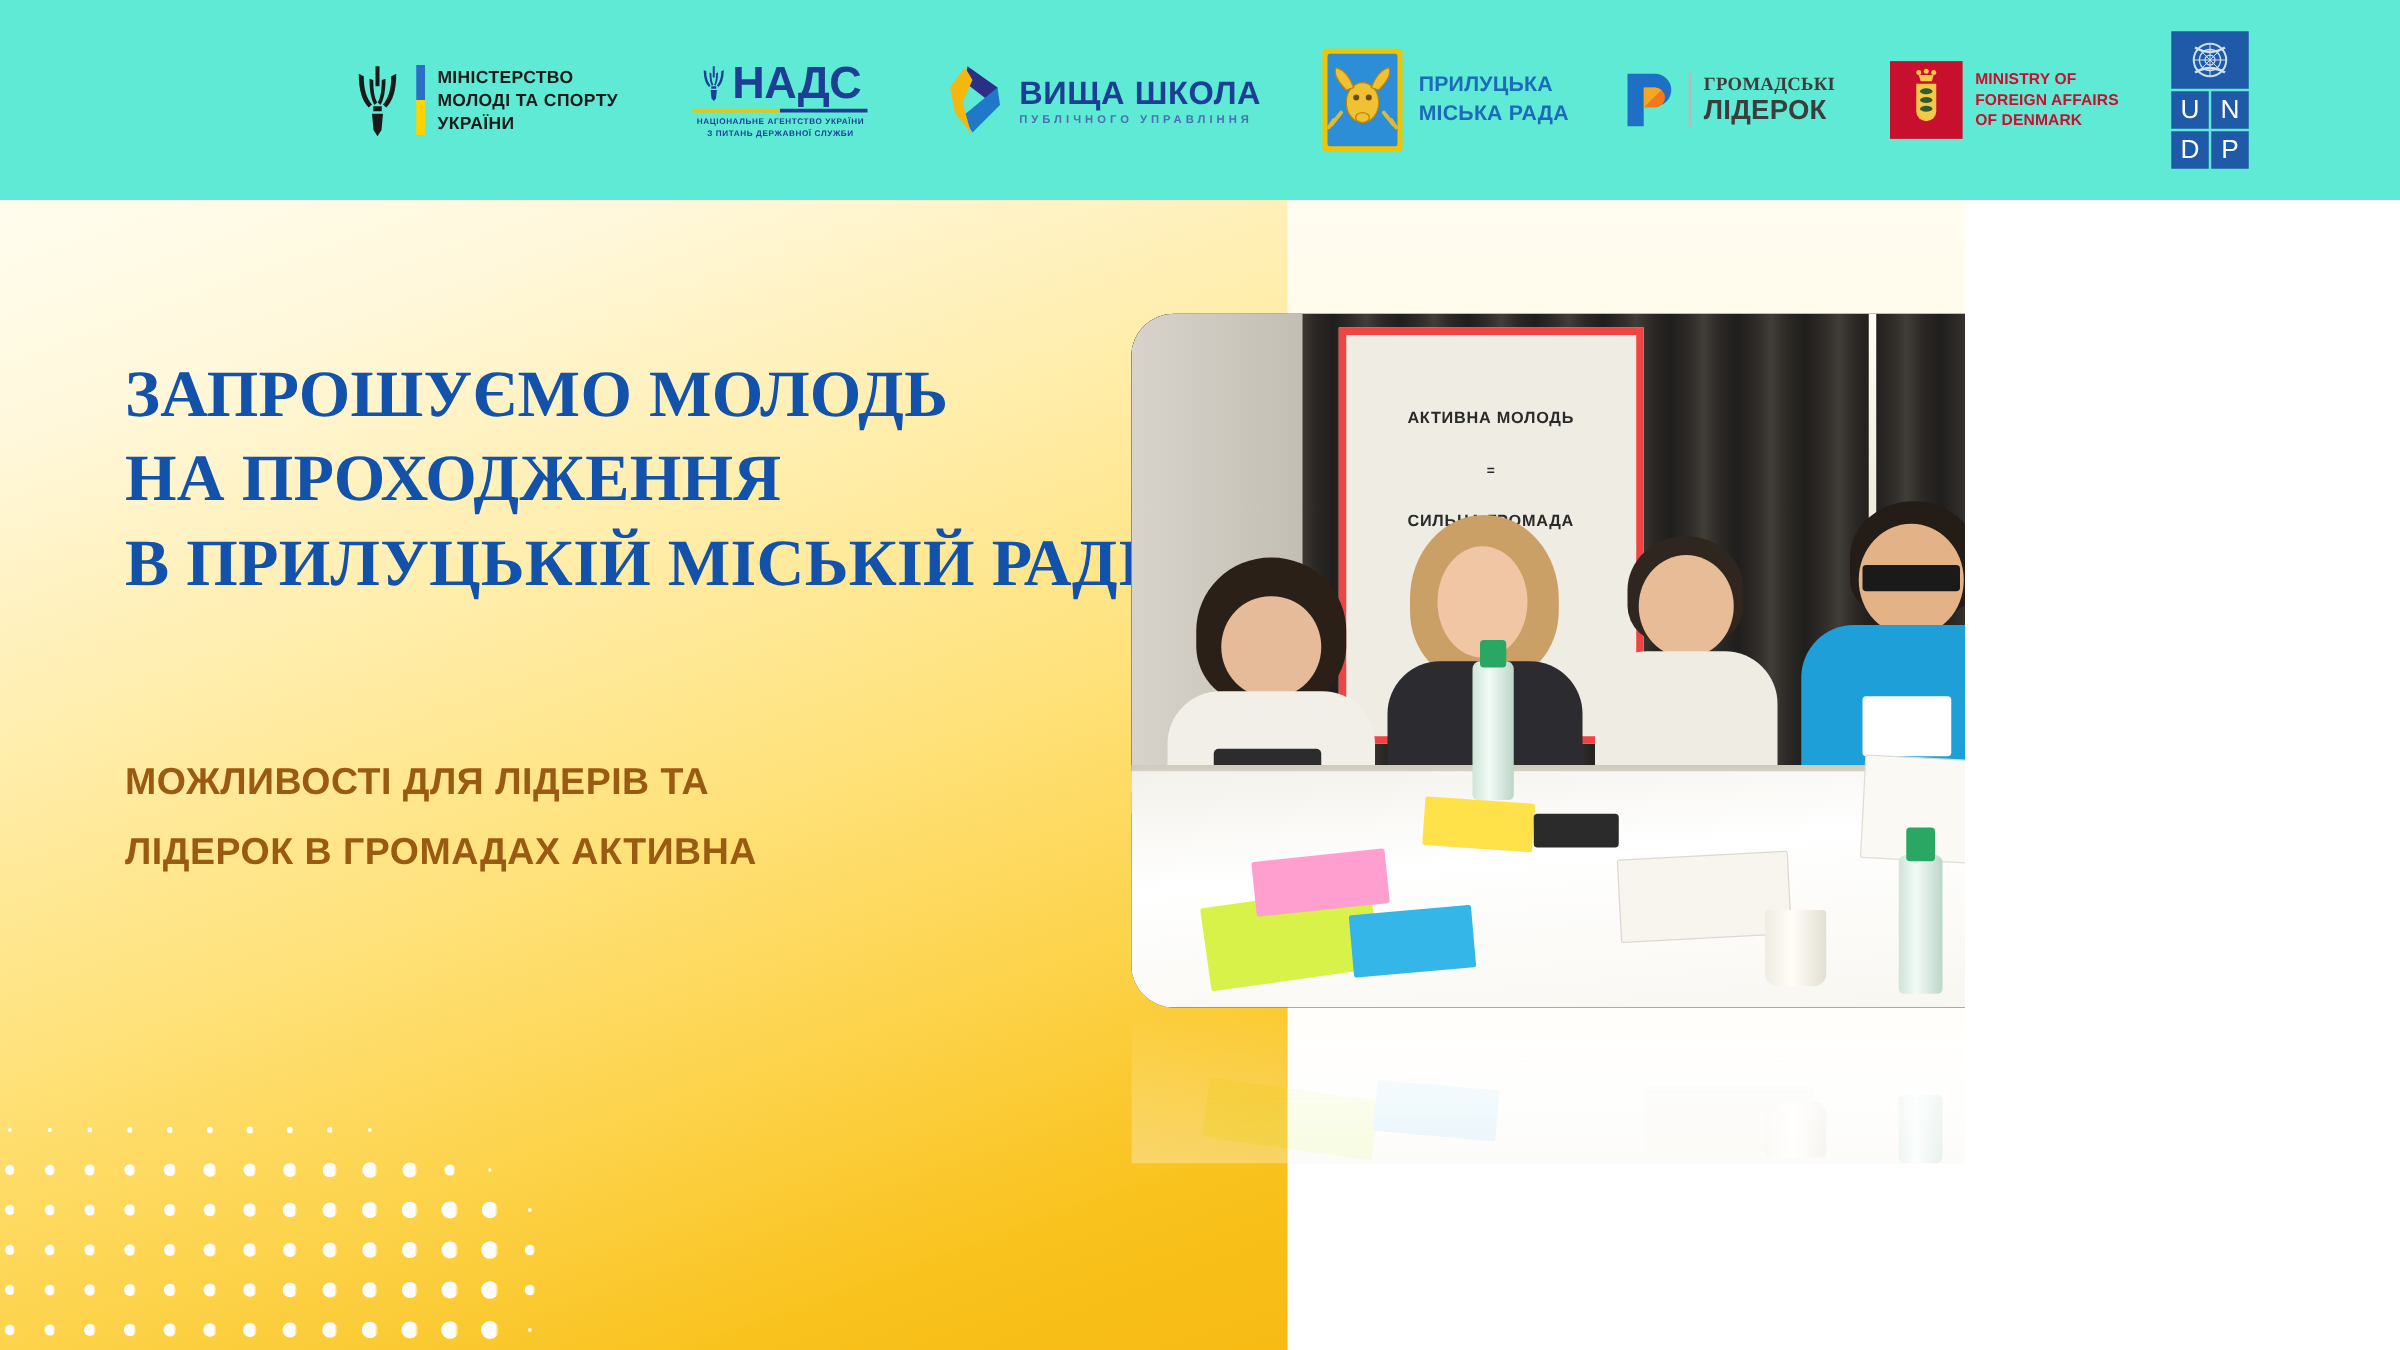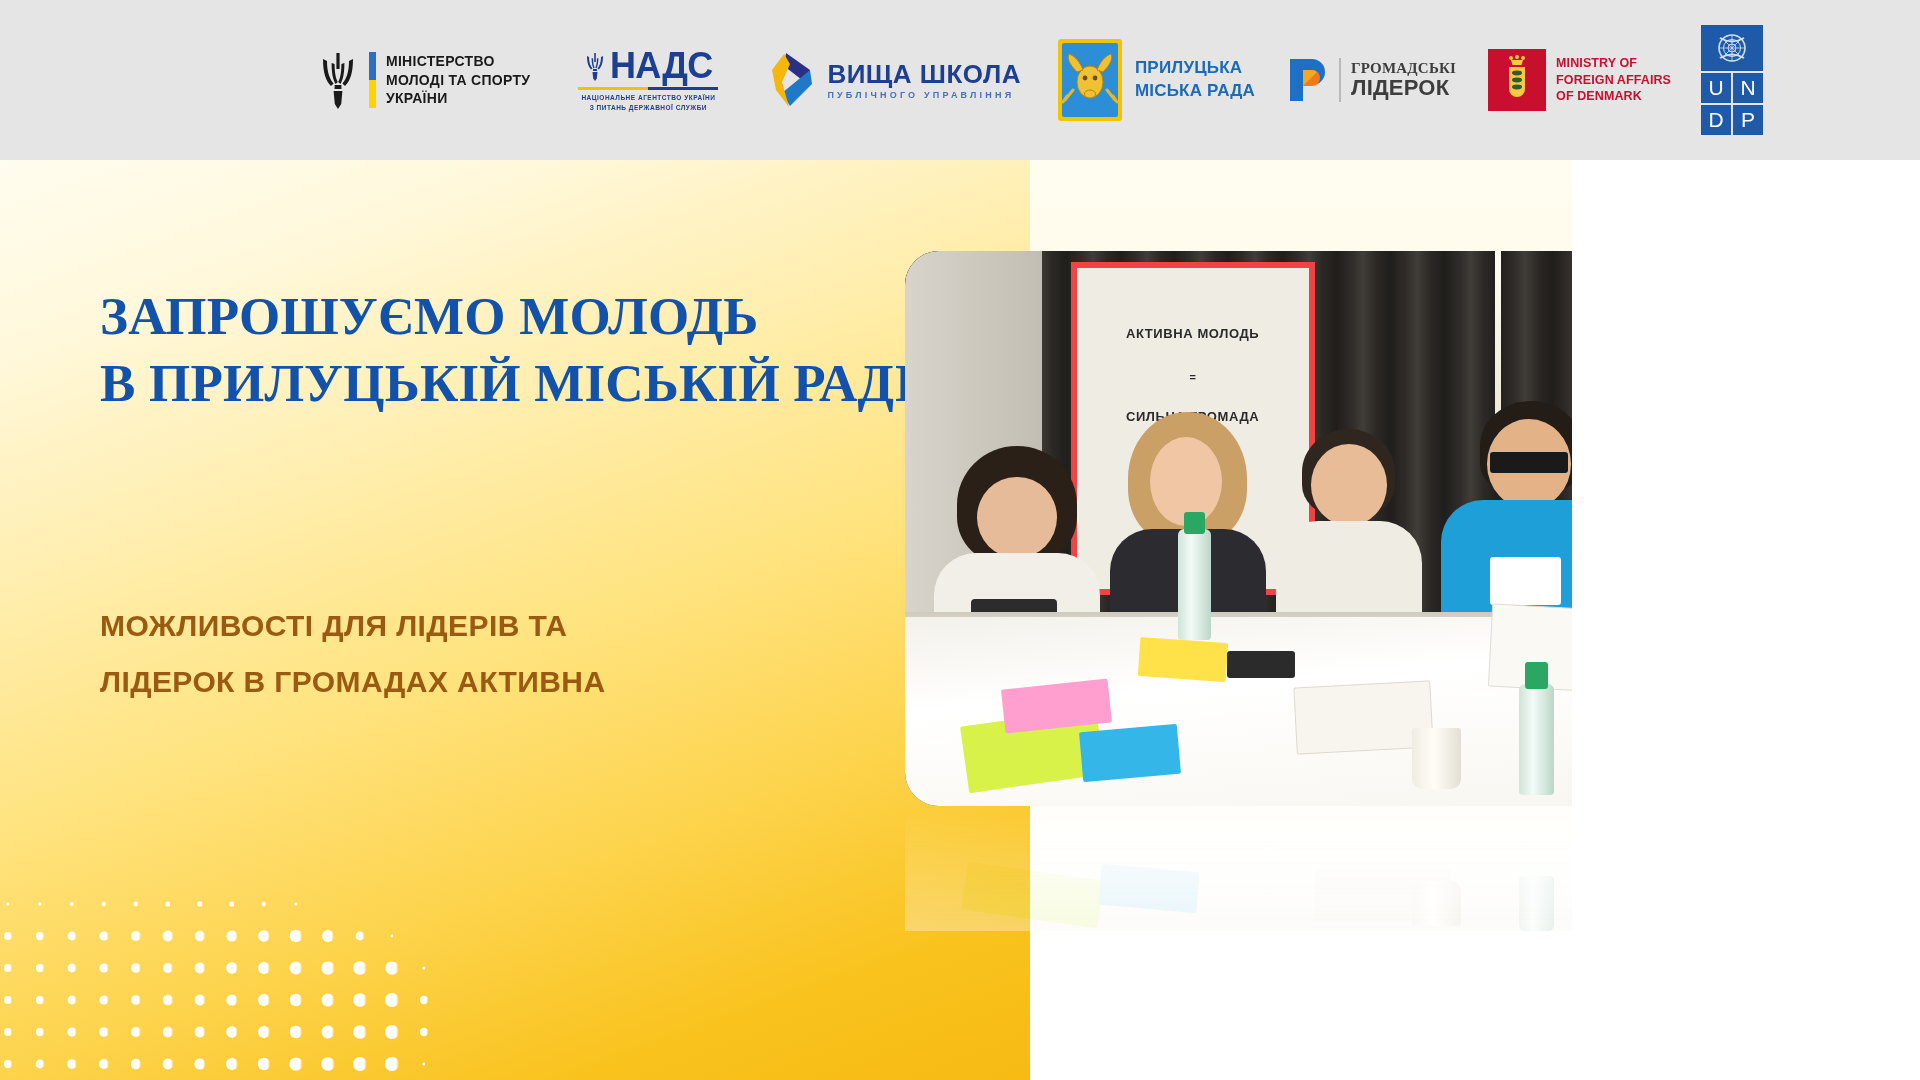--- a/index.html
+++ b/index.html
@@ -6,22 +6,22 @@
   html,body { width:1920px; height:1080px; overflow:hidden; }
   body {
     font-family:"Liberation Sans", sans-serif;
     background:#ffffff;
     position:relative;
   }
 
   
   .logo-bar{
     position:absolute; left:0; top:0; width:1920px; height:160px;
-    background:#e5e5e5; z-index:40;
-    display:flex; align-items:center; justify-content:center; gap:4px;
+    background:#5eead4; z-index:40;
+    display:flex; align-items:center; justify-content:center; gap:16px;
   }
   .logo{ display:flex; align-items:center; }
 
   
   .l-mys{ margin-left:160px; gap:10px; }
   .tryzub{ width:42px; height:62px; position:relative; }
   .tryzub svg{ display:block; }
   .mys-bar{ width:7px; height:56px; background:linear-gradient(#2b6fc4 50%,#ffd200 50%); }
   .mys-txt{ font-size:14px; font-weight:600; line-height:1.32; color:#1a1a1a; letter-spacing:.3px; }
 
@@ -432,20 +432,21 @@
           <circle cx="328" cy="189" r="6.8"></circle>
           <circle cx="360" cy="189" r="7"></circle>
         <circle cx="392" cy="189" r="7.2"></circle>
           <circle cx="424" cy="189" r="1.6"></circle>
       </g>
     </g>
   </svg>
 
   <h1 class="headline">
     <span class="hl">ЗАПРОШУЄМО МОЛОДЬ</span>
+    <span class="hl">НА ПРОХОДЖЕННЯ</span>
     <span class="hl">В ПРИЛУЦЬКІЙ МІСЬКІЙ РАДІ</span>
   </h1>
 
   <h2 class="subhead">
     <span class="sl">МОЖЛИВОСТІ ДЛЯ ЛІДЕРІВ ТА</span>
     <span class="sl">ЛІДЕРОК В ГРОМАДАХ АКТИВНА</span>
   </h2>
 
   <div class="photo-wrap">
 

